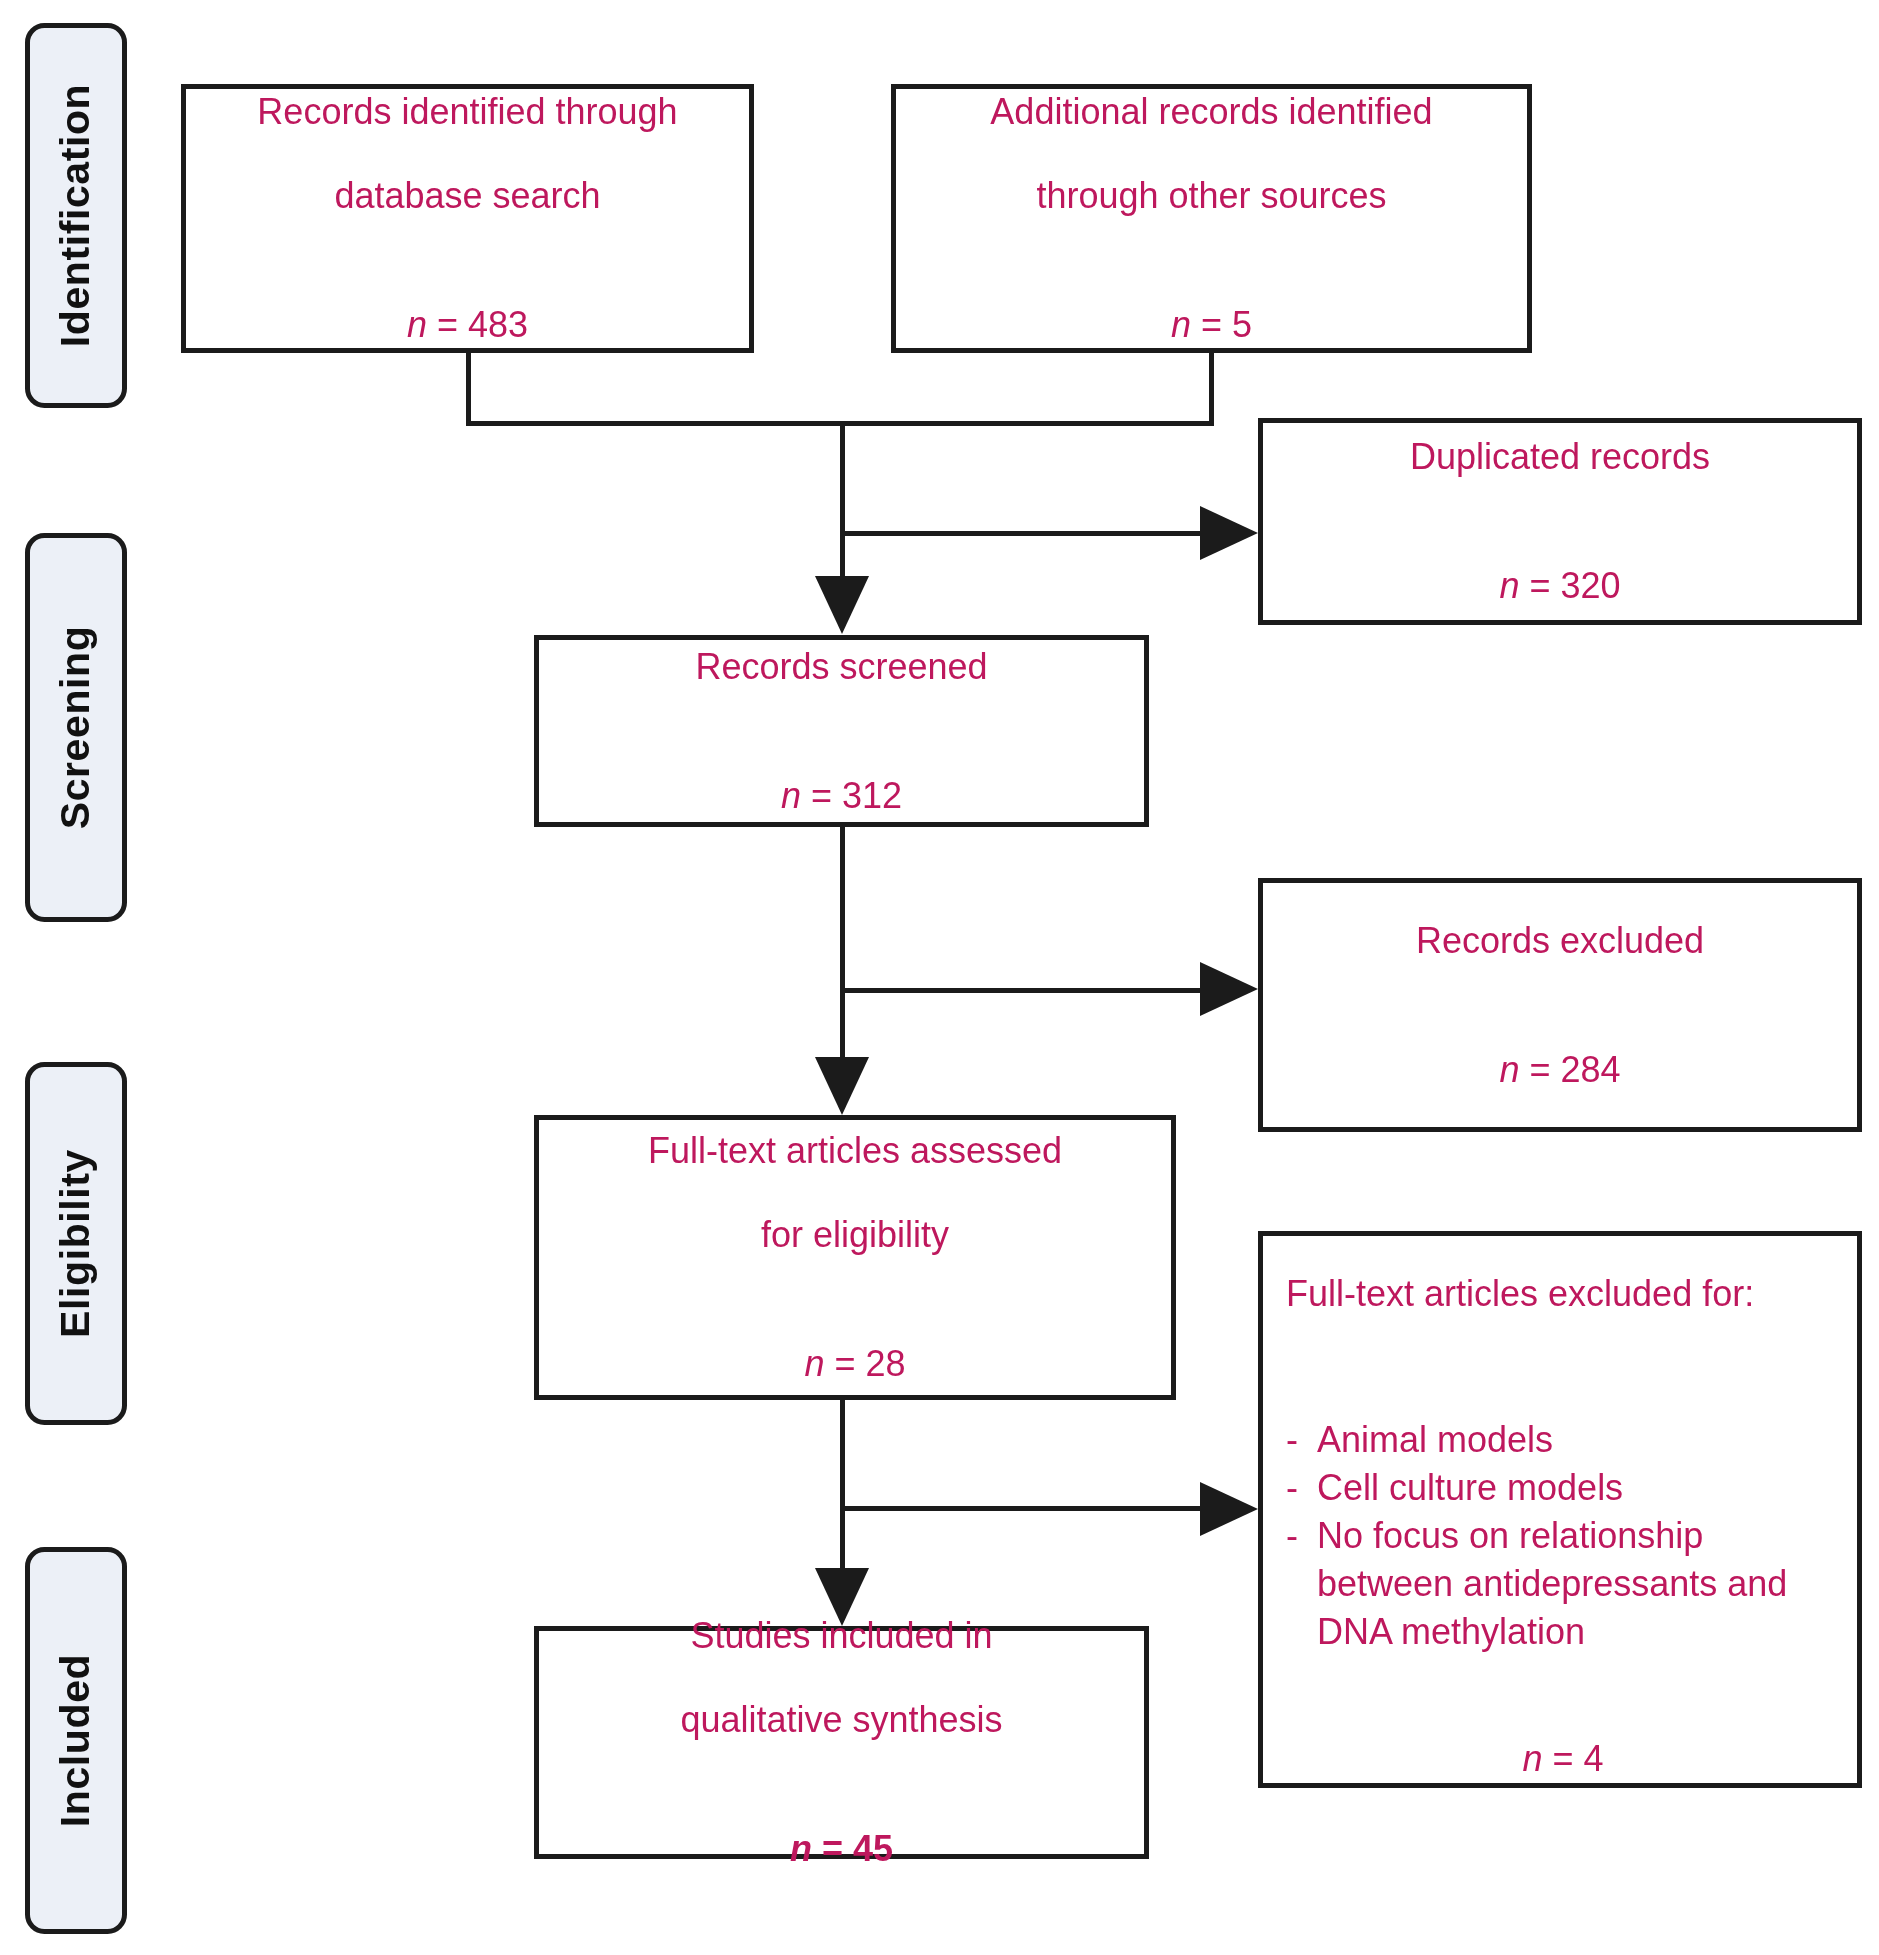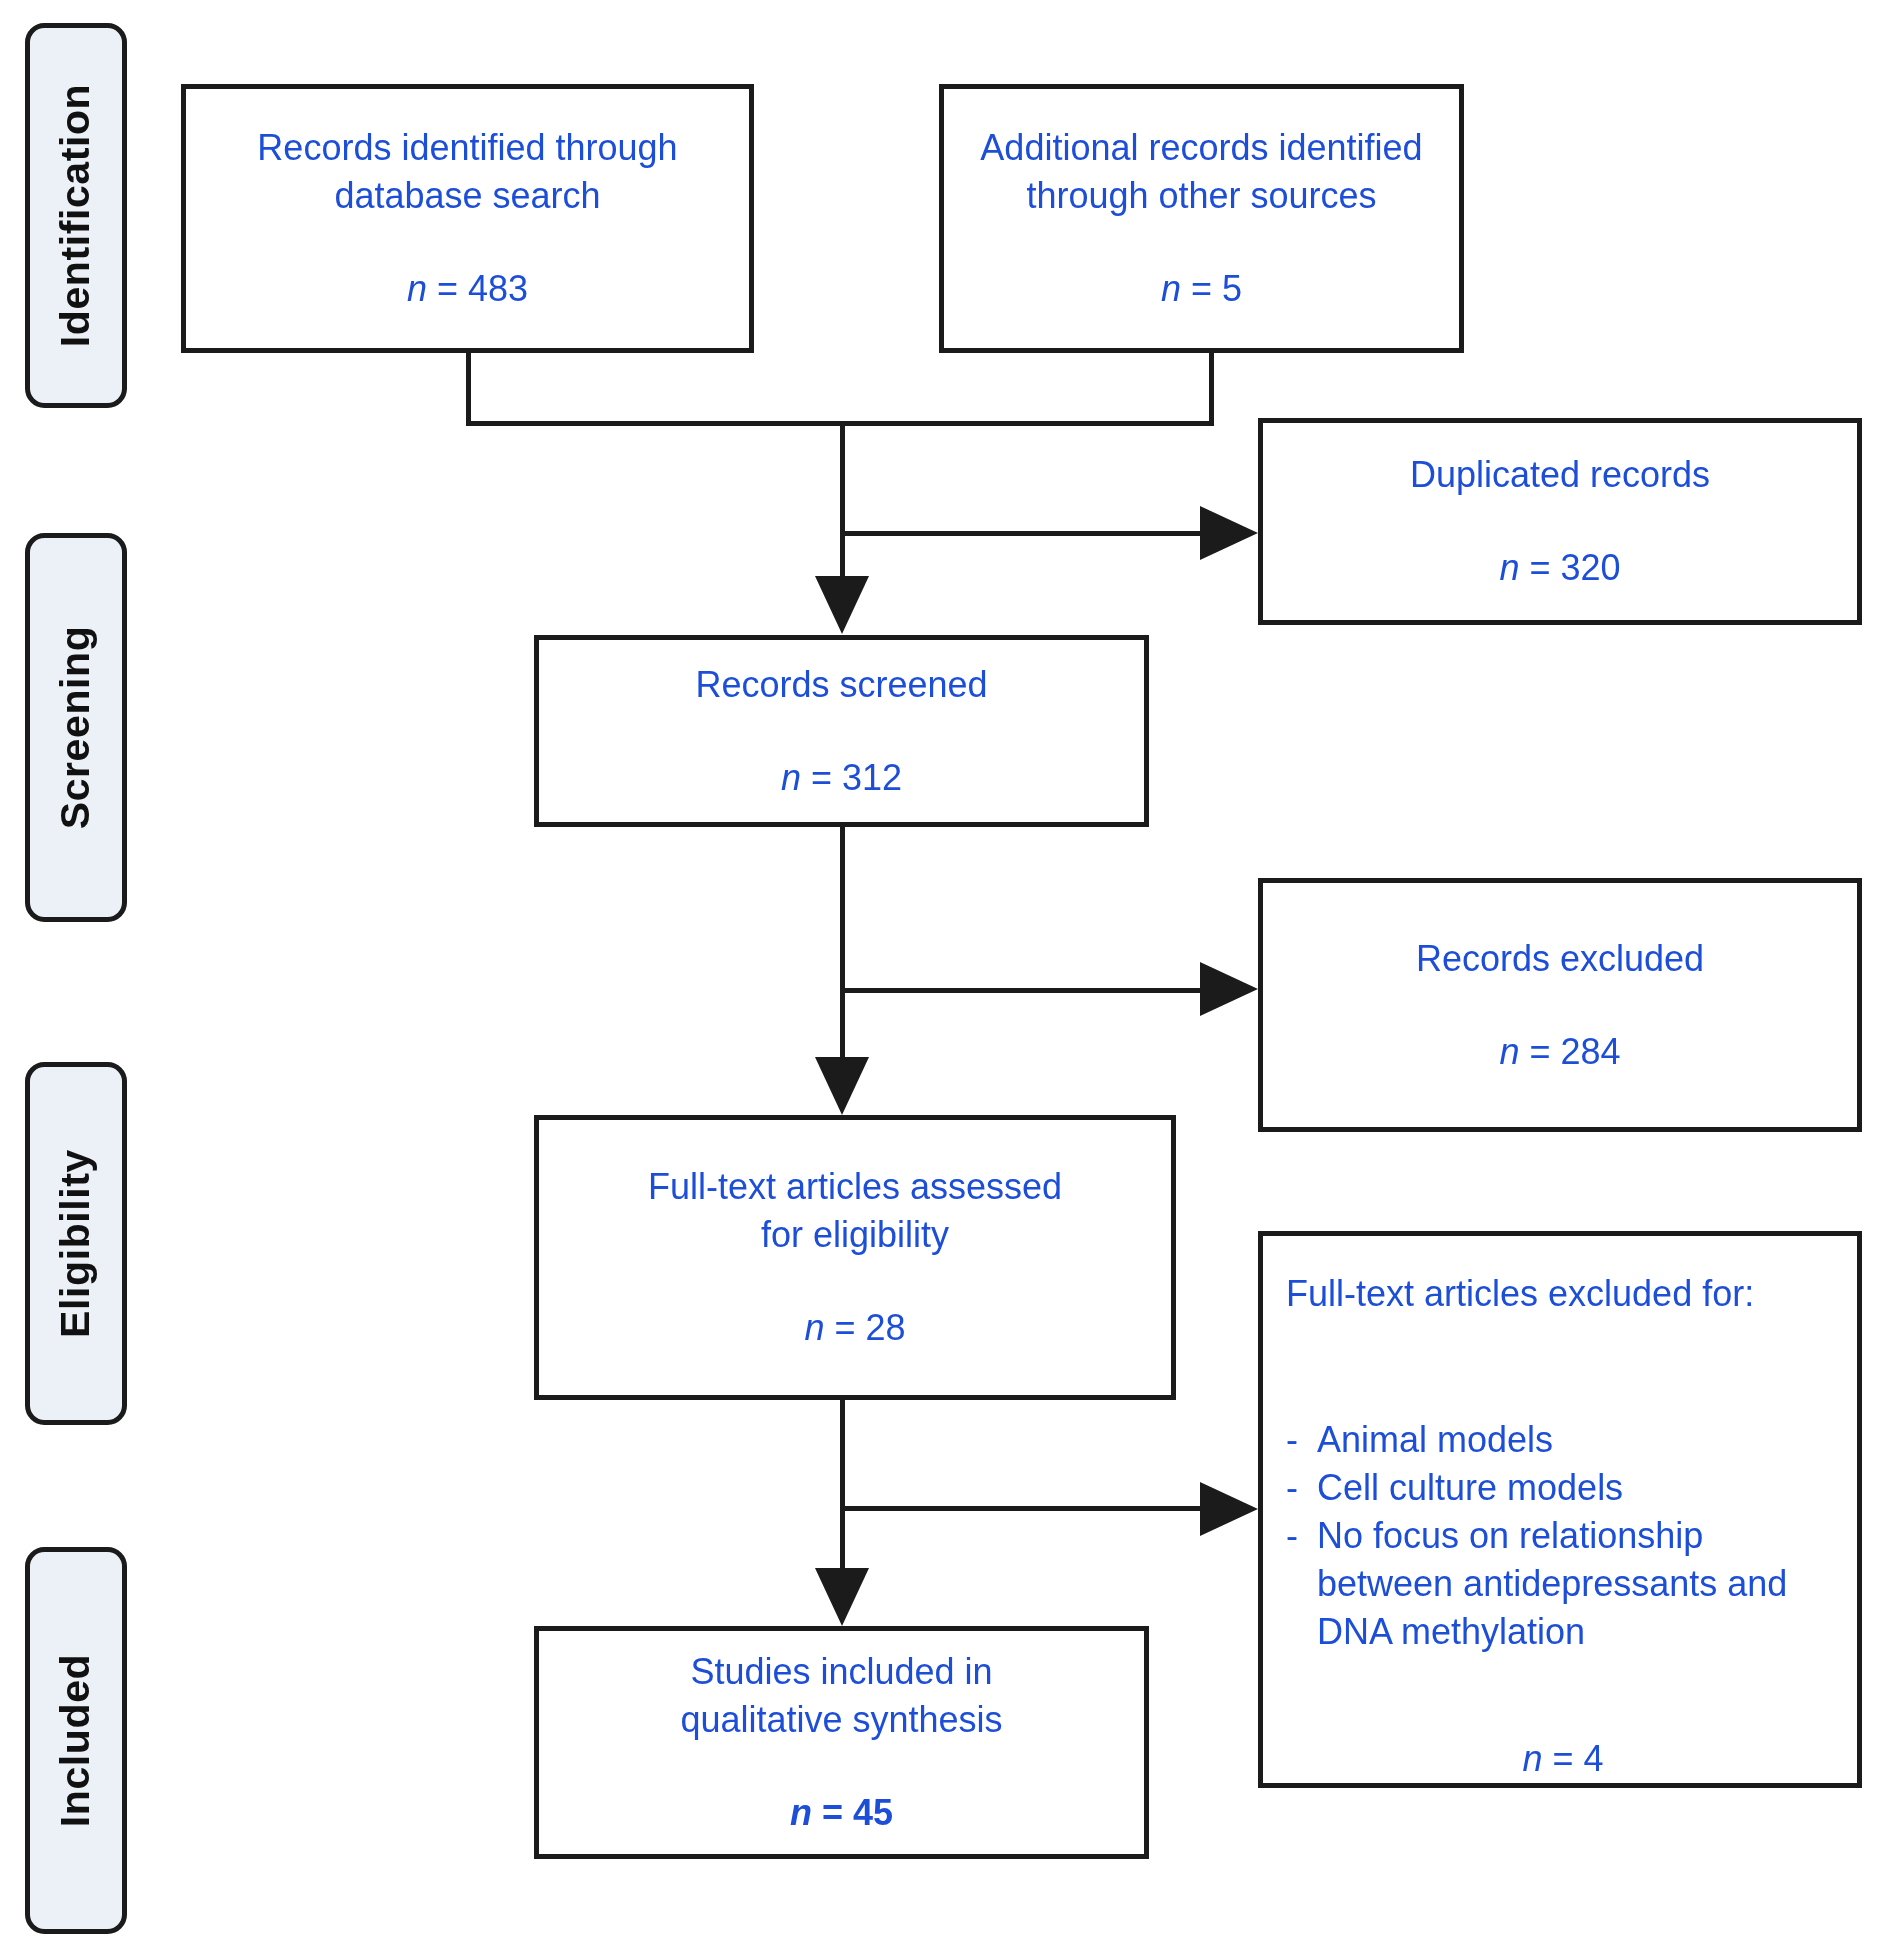--- a/index.html
+++ b/index.html
@@ -45,21 +45,22 @@
     background: #ffffff;
     border: 5.2px solid #1b1b1b;
     box-sizing: border-box;
     display: flex;
     flex-direction: column;
     align-items: center;
     justify-content: center;
     text-align: center;
     font-size: 36px;
     line-height: 48px;
-    color: #1d4ed8;
+    color: #be185d;
+    gap: 36px;
   }
   .fbox .tline { white-space: nowrap; display: block; }
   .nline { margin-top: 45px; white-space: nowrap; }
   .nline i { font-style: italic; margin-right: 0.28em; }
   .nline.bold { font-weight: bold; }
 
   
   .fbox.leftalign {
     align-items: stretch;
     justify-content: space-between;
@@ -109,21 +110,21 @@
   <div class="stage-label" style="top:1547px; height:387px;">
     <span class="rot">Included</span>
   </div>
 
   <div class="fbox" style="left:181px; top:84px; width:573px; height:269px;">
     <span class="tline">Records identified through</span>
     <span class="tline">database search</span>
     <span class="nline"><i>n</i><span>= 483</span></span>
   </div>
 
-  <div class="fbox" style="left:891px; top:84px; width:525px; height:269px;margin-left:48px;">
+  <div class="fbox" style="left:891px; top:84px; width:641px; height:269px;">
     <span class="tline">Additional records identified</span>
     <span class="tline">through other sources</span>
     <span class="nline"><i>n</i><span>= 5</span></span>
   </div>
 
   <div class="fbox" style="left:1258px; top:418px; width:604px; height:207px;">
     <span class="tline">Duplicated records</span>
     <span class="nline"><i>n</i><span>= 320</span></span>
   </div>
 

